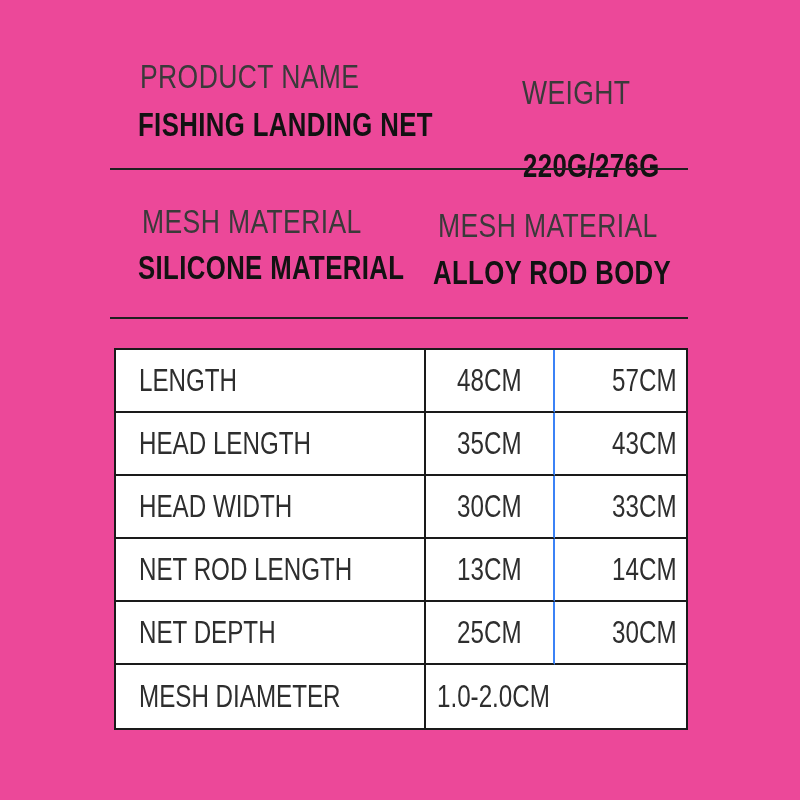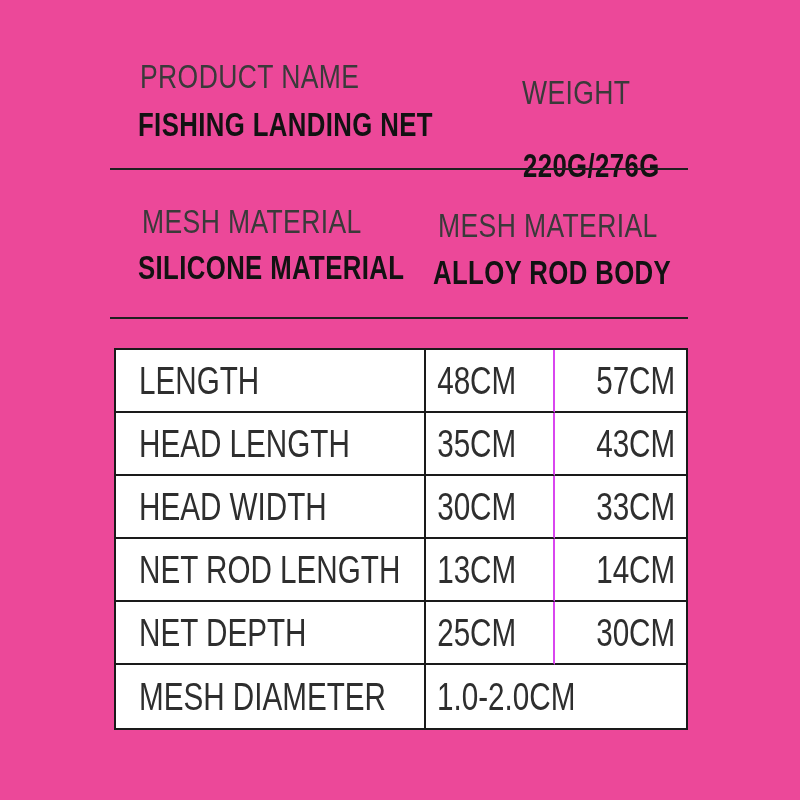--- a/index.html
+++ b/index.html
@@ -56,34 +56,35 @@
     top: 348px;
     display: grid;
     grid-template-columns: 310px 129px 131px;
     grid-auto-rows: 63px;
     border: 2px solid #1a1a1a;
     background: #ffffff;
   }
   .cell {
     display: flex;
     align-items: center;
-    font-size: 38px;
+    font-size: 31px;
     font-weight: 400;
     color: #2e2e2e;
     box-sizing: border-box;
     border-bottom: 2px solid #1a1a1a;
     overflow: visible;
   }
   .cell.last-row { border-bottom: none; }
   .cell.label {
     padding-left: 23px;
     border-right: 2px solid #1a1a1a;
   }
   .cell.val1 {
-    border-right: 2px solid #d946ef;
+    justify-content: center;
+    border-right: 2px solid #3b82f6;
   }
   .cell.val2 { justify-content: flex-end; }
   .cell.merged {
     grid-column: 2 / 4;
     justify-content: flex-start;
     padding-left: 11px;
   }
 </style>
 </head>
 <body>

